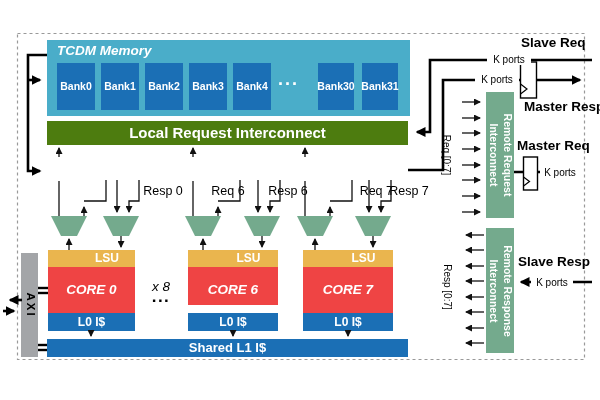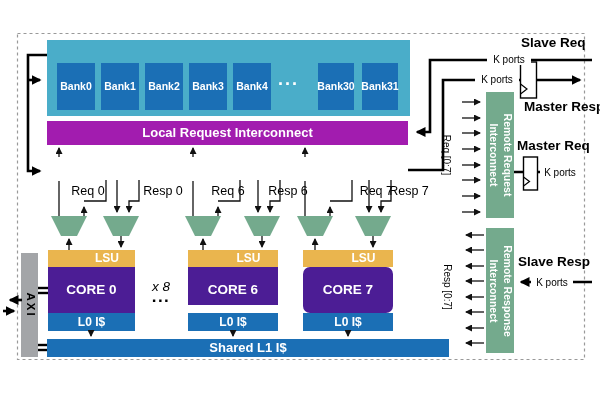--- a/index.html
+++ b/index.html
@@ -7,27 +7,27 @@
           font-family:"Liberation Sans",sans-serif;}
   .abs{position:absolute;}
   .box{position:absolute;box-sizing:border-box;}
   
   .tcdm{background:#4AADC9;}
   .tcdm-title{left:10px;top:3px;font-size:13.5px;font-weight:bold;font-style:italic;color:#fff;}
   .bank{background:#1B6FB5;color:#fff;font-weight:bold;font-size:10.5px;line-height:1.25;
         display:flex;flex-direction:row;align-items:center;justify-content:center;}
   .bank-dots{color:#fff;font-weight:bold;font-size:18px;letter-spacing:2px;line-height:10px;}
   
-  .gbar{background:#a21caf;color:#fff;font-weight:bold;font-size:13px;text-align:center;}
+  .gbar{background:#4d7c0f;color:#fff;font-weight:bold;font-size:15px;text-align:center;}
   
   .wlabel{position:absolute;top:184px;width:80px;height:15px;text-align:center;
           font-size:12.5px;color:#000;}
   
   .lsu{background:#EAB54E;font-size:12px;padding-left:31px;}
-  .core{background:#4c1d95;font-size:13.5px;}
+  .core{background:#ef4444;font-size:13.5px;font-style:italic;}
   .l0{background:#1B6FB5;font-size:12px;}
   .l1{background:#1B6FB5;font-size:13px;}
   .stack{color:#fff;font-weight:bold;text-align:center;position:absolute;}
   .x8{font-style:italic;font-size:13.5px;color:#000;text-align:center;}
   .xdots{font-size:17px;font-weight:bold;letter-spacing:1.5px;color:#000;text-align:center;line-height:14px;}
   
   .axi{background:#A3A5A8;}
   .rot{position:absolute;left:50%;top:50%;transform:translate(-50%,-50%) rotate(90deg);
        text-align:center;white-space:nowrap;}
   .axi-label{font-size:11.5px;font-weight:bold;letter-spacing:2px;color:#000;width:104px;height:17px;line-height:17px;}
@@ -43,20 +43,21 @@
 </head>
 <body>
 
 <div id="canvas">
 
   <svg width="600" height="400">
     <rect x="17.5" y="33.5" width="567" height="326" fill="none" stroke="#999" stroke-width="1.2" stroke-dasharray="3 3"></rect>
   </svg>
 
   <div class="box tcdm" style="left:47px;top:40px;width:363px;height:76px;">
+    <div class="abs tcdm-title">TCDM Memory</div>
     <div class="box bank" style="left:10px;top:23px;width:38px;height:47px;">
       <span>Bank</span>
         <span>0</span>
       </div>
     <div class="box bank" style="left:54px;top:23px;width:38px;height:47px;">
       <span>Bank</span>
         <span>1</span>
       </div>
     <div class="box bank" style="left:98px;top:23px;width:38px;height:47px;">
       <span>Bank</span>
@@ -76,43 +77,42 @@
         <span>30</span>
       </div>
     <div class="box bank" style="left:315px;top:23px;width:36px;height:47px;">
       <span>Bank</span>
         <span>31</span>
       </div>
   </div>
 
   <div class="box gbar" style="left:47px;top:121px;width:361px;height:24px;line-height:24px;">Local Request Interconnect</div>
 
-  <div class="wlabel" style="left:48px;">Req 0</div>
   <div class="wlabel" style="left:123px;">Resp 0</div>
   <div class="wlabel" style="left:188px;">Req 6</div>
   <div class="wlabel" style="left:248px;">Resp 6</div>
   <div class="wlabel" style="left:313px;text-align:right;">Req 7</div>
   <div class="wlabel" style="left:353px;margin-left:16px;">Resp 7</div>
 
   <div class="stack box lsu" style="left:48px;top:250px;width:87px;height:17px;line-height:17px;">LSU</div>
   <div class="stack box core" style="left:48px;top:267px;width:87px;height:46px;line-height:46px;">CORE 0</div>
   <div class="stack box l0" style="left:48px;top:313px;width:87px;height:18px;line-height:18px;">L0 I$</div>
 
   <div class="stack box lsu" style="left:188px;top:250px;width:90px;height:17px;line-height:17px;">LSU</div>
   <div class="stack box core" style="left:188px;top:267px;width:90px;height:38px;line-height:46px;">CORE 6</div>
   <div class="stack box l0" style="left:188px;top:313px;width:90px;height:18px;line-height:18px;">L0 I$</div>
 
   <div class="stack box lsu" style="left:303px;top:250px;width:90px;height:17px;line-height:17px;">LSU</div>
-  <div class="stack box core" style="left:303px;top:267px;width:90px;height:46px;line-height:46px;border-radius:7px;">CORE 7</div>
+  <div class="stack box core" style="left:303px;top:267px;width:90px;height:46px;line-height:46px;">CORE 7</div>
   <div class="stack box l0" style="left:303px;top:313px;width:90px;height:18px;line-height:18px;">L0 I$</div>
 
   <div class="abs x8" style="left:136px;top:279px;width:50px;">x 8</div>
   <div class="abs xdots" style="left:136px;top:290px;width:50px;">...</div>
 
-  <div class="stack box l1" style="left:47px;top:339px;width:402px;height:18px;line-height:18px;">Shared L1 I$</div>
+  <div class="stack box l1" style="left:47px;top:339px;width:361px;height:18px;line-height:18px;">Shared L1 I$</div>
 
   <div class="box axi" style="left:21px;top:253px;width:17px;height:104px;">
     <div class="rot axi-label">AXI</div>
   </div>
 
   <div class="box remote" style="left:486px;top:92px;width:28px;height:126px;">
     <div class="rot remote-label" style="width:126px;height:28px;">
       <div>Remote Request</div>
       <div>Interconnect</div>
     </div>

